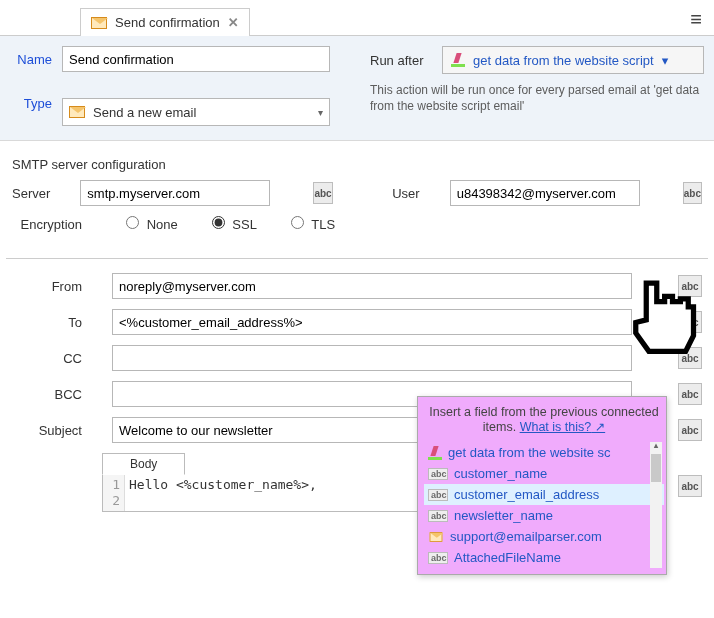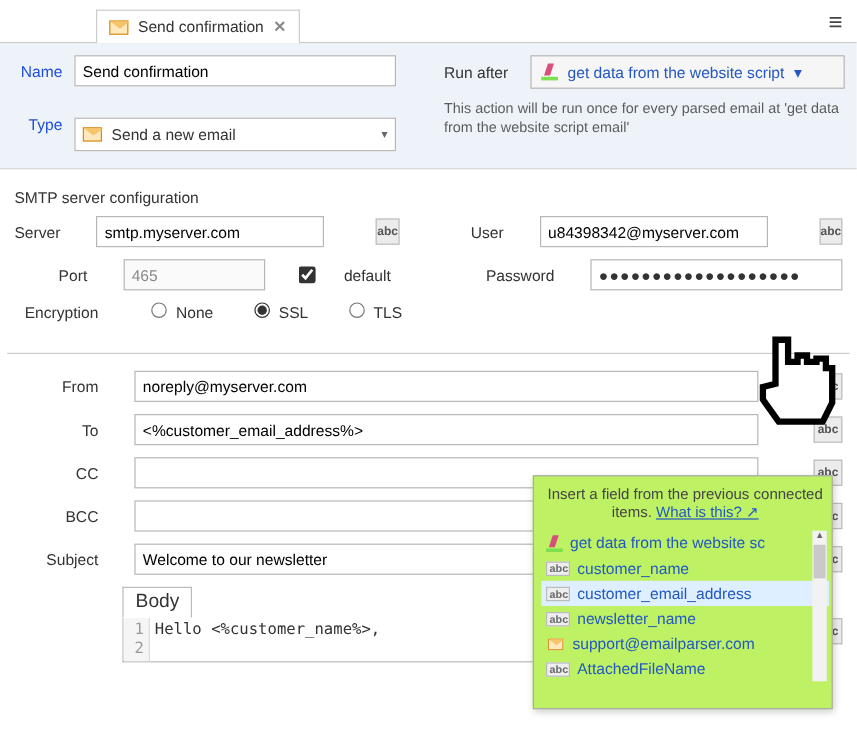--- a/index.html
+++ b/index.html
@@ -104,47 +104,47 @@
     font-weight: bold;
     color: #555;
   }
   .chk { width:16px; height:16px; margin:0 4px 0 8px; accent-color:#333; }
   .radio { margin: 0 4px 0 14px; }
   hr.sep { border:none; border-top:1px solid #ccc; margin: 10px 6px 14px 6px; }
   .body-tabs {
     display:flex; gap:0; margin-left: 90px;
   }
   .body-tab {
-    border:1px solid #bbb; padding:3px 10px; font-size:16px;
+    border:1px solid #bbb; padding:3px 27px; font-size:12px;
     background:#fff; cursor:pointer;
   }
   .body-tab.active { background:#fff; border-bottom-color:#fff; }
   .body-tab + .body-tab { border-left:none; }
   .code-box {
     margin: 0 20px 0 90px;
     border:1px solid #bbb; border-top:none;
     min-height: 34px;
     display:flex;
     font-family: Consolas, monospace;
     font-size: 13px;
   }
   .gutter {
     width: 22px; background:#f5f5f5; border-right:1px solid #ddd;
     color:#999; text-align:right; padding:2px 4px 2px 0; line-height:16px;
   }
   .code { padding:2px 4px; white-space:pre; }
   .popup {
     position:absolute;
-    left: 444px;
+    left: 417px;
     top: 396px;
     width: 250px;
     border:1px solid #aaa;
-    background:#bef264;
+    background:#f0abfc;
     box-shadow: 1px 2px 6px rgba(0,0,0,0.2);
-    padding: 6px 2px 22px 6px;
+    padding: 6px 2px 6px 6px;
     z-index: 50;
     font-size: 13px;
   }
   .popup-head {
     text-align:center; font-size:12.5px; color:#444; padding: 2px 4px 8px 4px;
   }
   .popup-head a { color:#2358c4; text-decoration:underline; }
   .popup-list { max-height: 180px; overflow:hidden; position:relative; }
   .popup-item {
     display:flex; align-items:center; gap:6px;
@@ -241,28 +241,20 @@
   <div class="field-row">
     <div class="field-lbl">Server</div>
     <input class="txt" style="width: 222px;" value="smtp.myserver.com">
     <div style="width:6px;"></div>
     <div class="abc-btn">abc</div>
     <div class="right-lbl" style="margin-left:30px;">User</div>
     <input class="txt" style="width: 227px;" value="u84398342@myserver.com">
     <div style="width:6px;"></div>
     <div class="abc-btn">abc</div>
   </div>
-  <div class="field-row">
-    <div class="field-lbl">Port</div>
-    <input class="txt" style="width: 118px;" readonly="" value="465">
-    <input type="checkbox" checked="" class="chk" style="">
-    <span>default</span>
-    <div class="right-lbl" style="margin-left:54px;">Password</div>
-    <div class="txt" style="width:240px; display:flex; align-items:center; letter-spacing:1px;">●●●●●●●●●●●●●●●●●●●</div>
-  </div>
   <div class="field-row" style="margin-bottom:4px;">
     <div class="field-lbl">Encryption</div>
     <label><input type="radio" name="enc" class="radio" style=""> <span>None</span></label>
     <label><input type="radio" name="enc" class="radio" checked="" style=""> <span>SSL</span></label>
     <label><input type="radio" name="enc" class="radio" style=""> <span>TLS</span></label>
   </div>
 </div>
 
 <hr class="sep">
 

